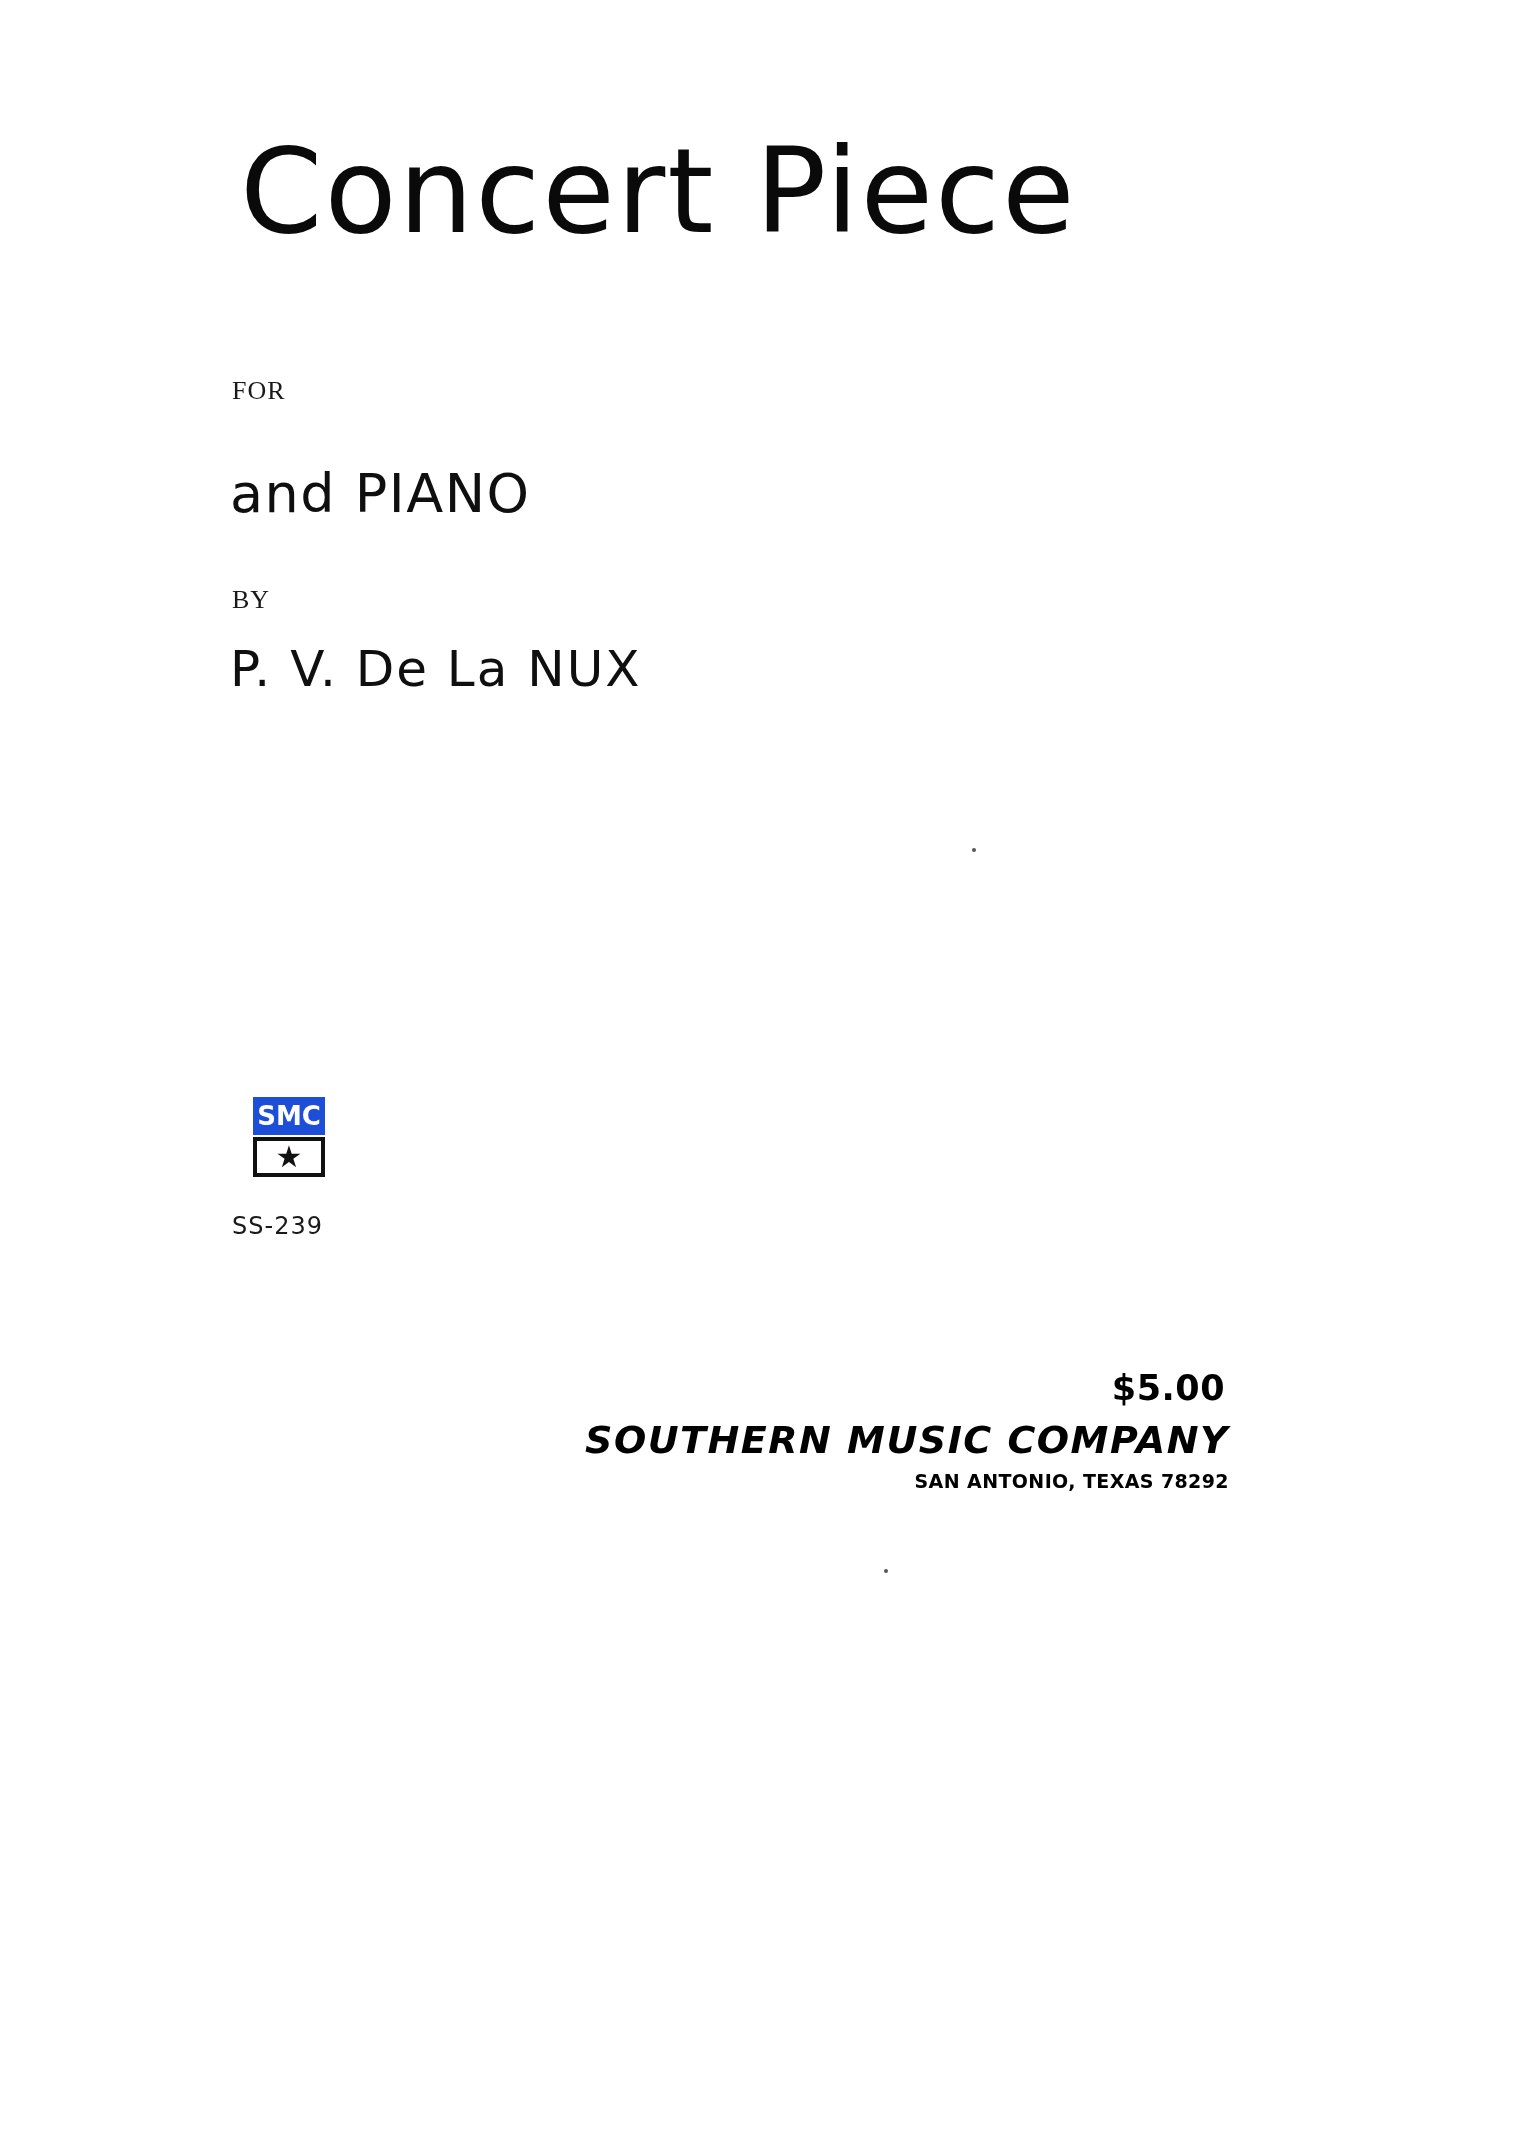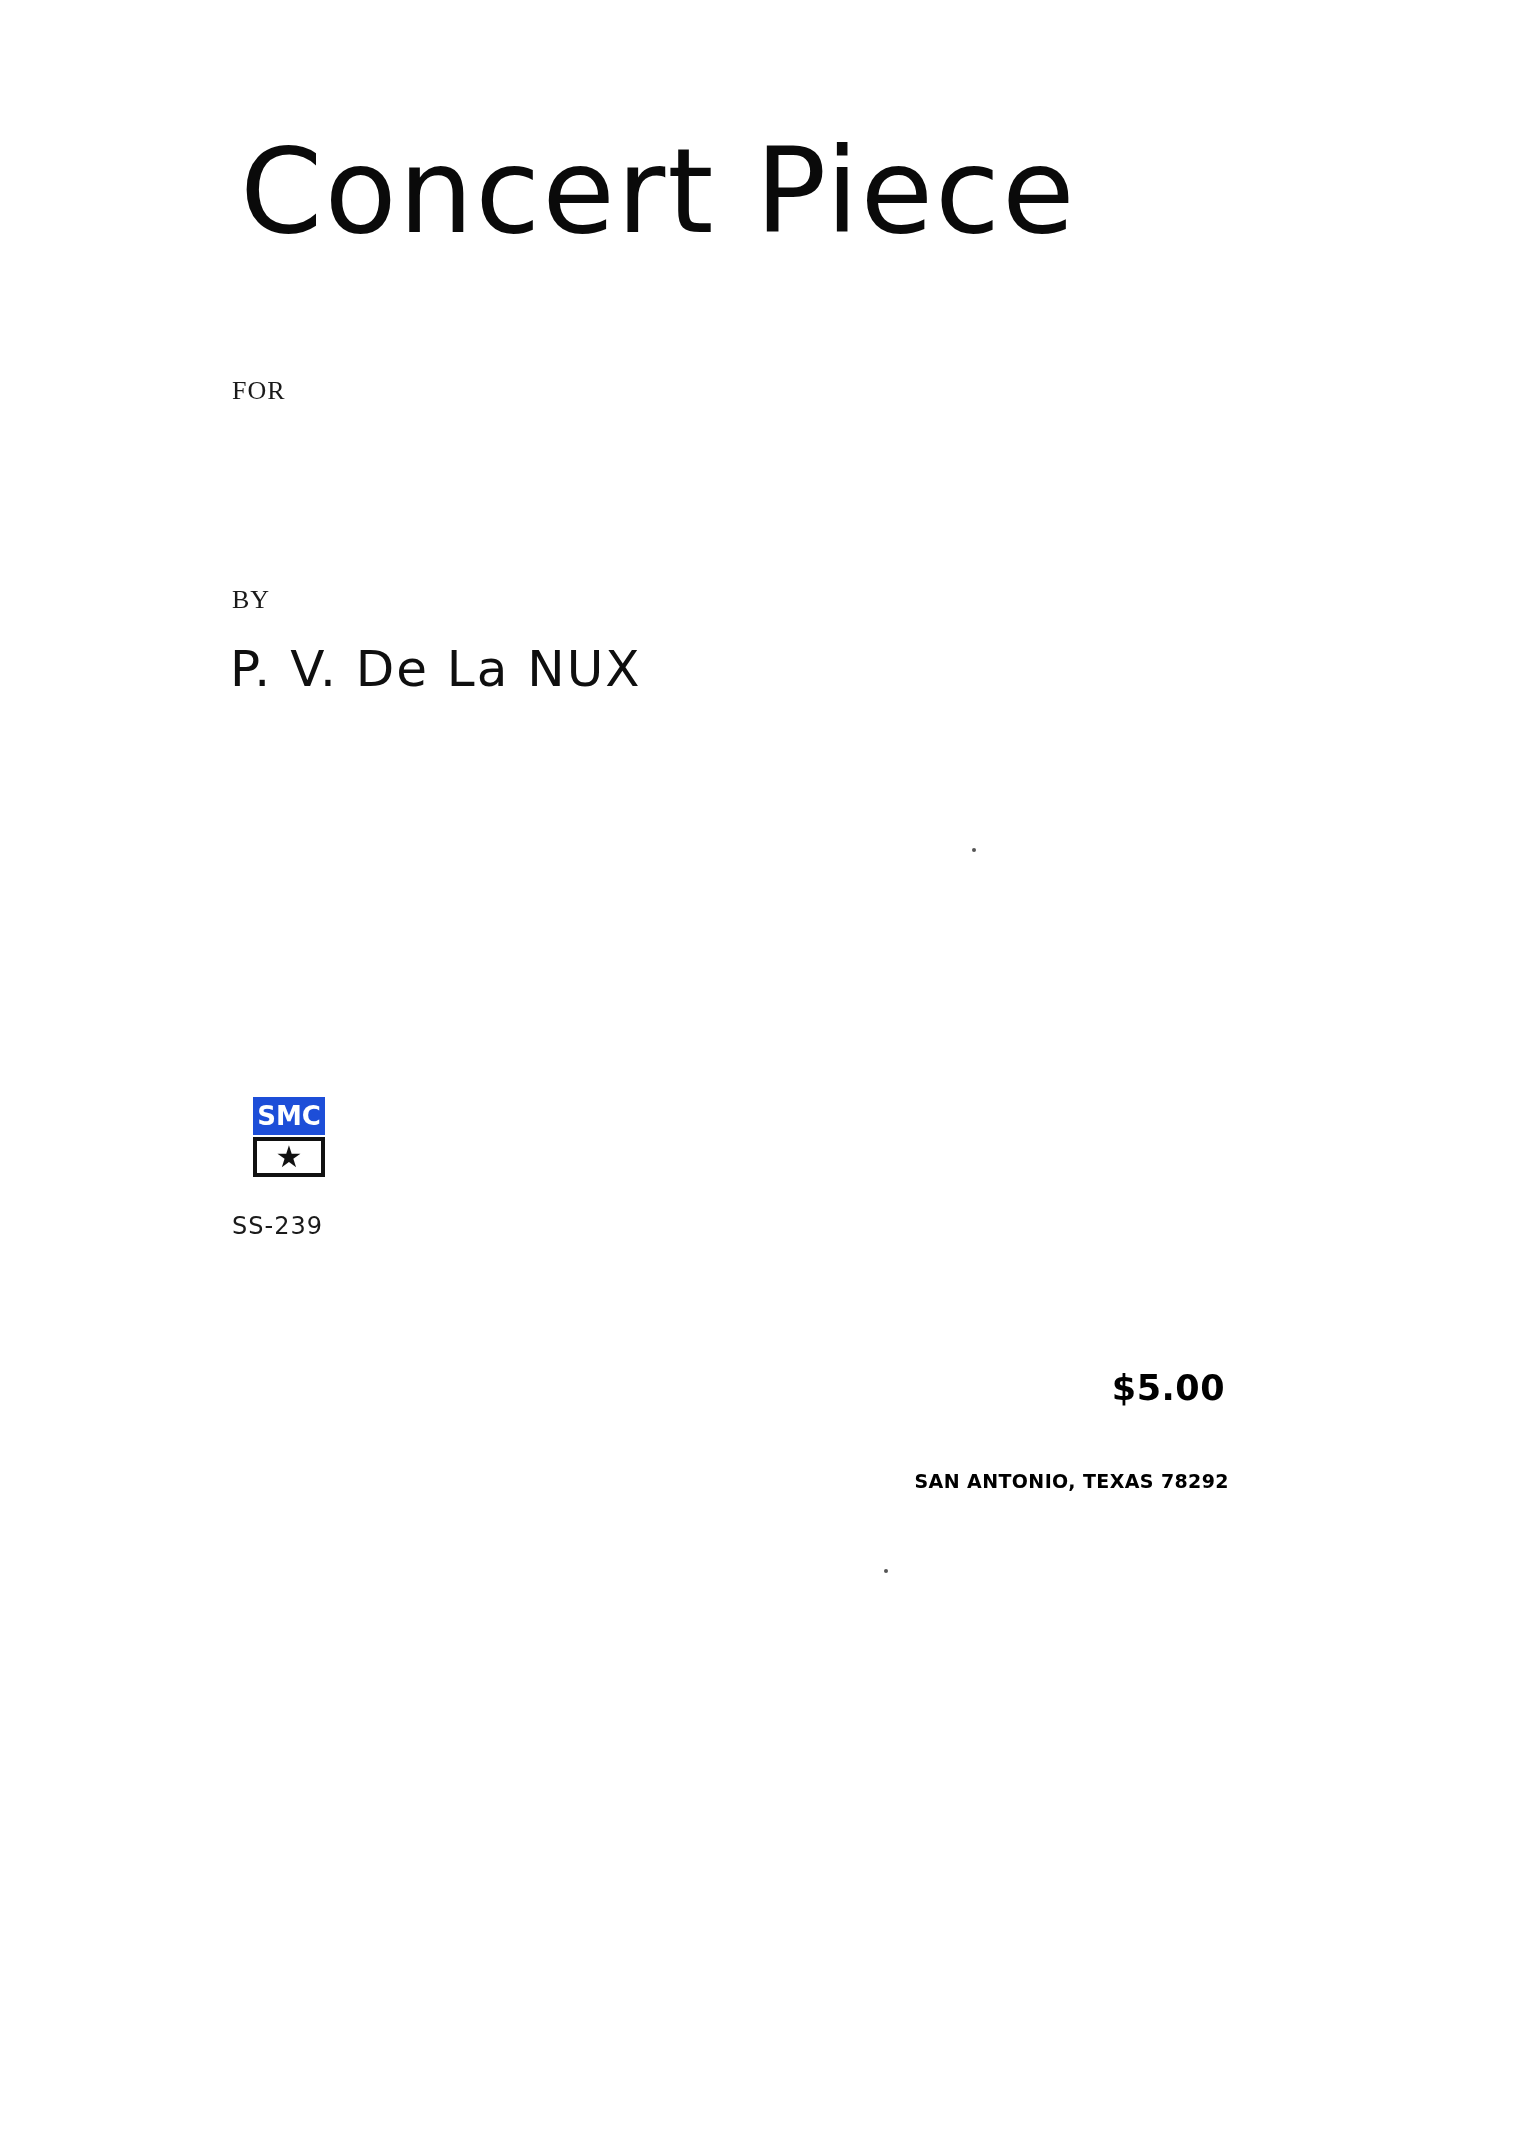--- a/index.html
+++ b/index.html
@@ -210,20 +210,21 @@
 </head>
 <body>
 
 <div class="page">
 
   <div class="title">Concert Piece</div>
 
   <div class="label-for">FOR</div>
 
 
+  <div class="instrument-line-2">and PIANO</div>
 
   <div class="label-by">BY</div>
 
   <div class="composer">P. V. De La NUX</div>
 
   <div class="speck speck-1"></div>
   <div class="speck speck-2"></div>
 
   <div class="logo">
     <div class="logo-top">
@@ -231,16 +232,17 @@
     </div>
     <div class="logo-bottom">
       <span class="star-glyph">★</span>
     </div>
   </div>
 
   <div class="catalog">SS-239</div>
 
   <div class="price">$5.00</div>
 
+  <div class="publisher">SOUTHERN MUSIC COMPANY</div>
 
   <div class="publisher-city">SAN ANTONIO, TEXAS 78292</div>
 
 </div>
 
 </body></html>

